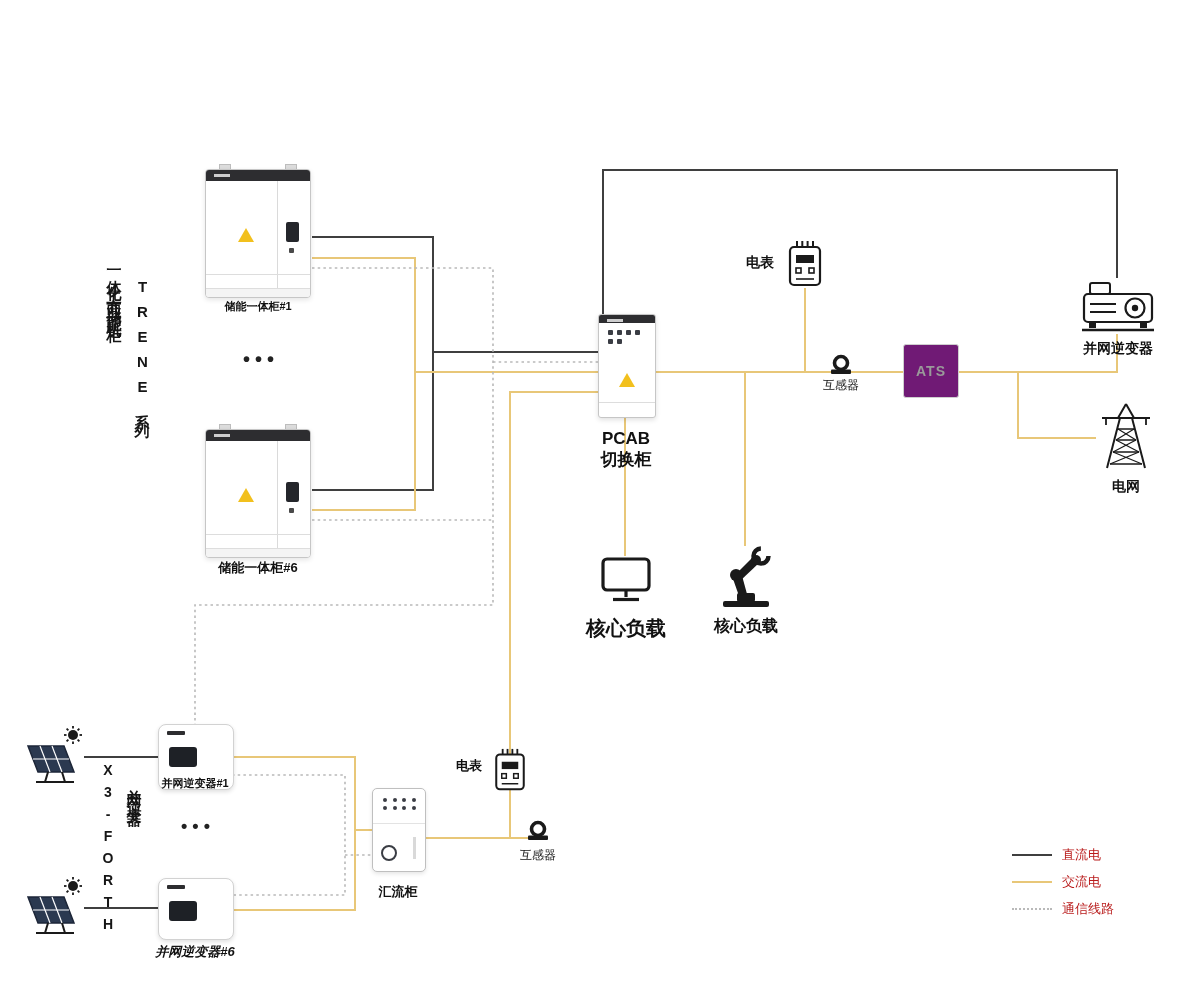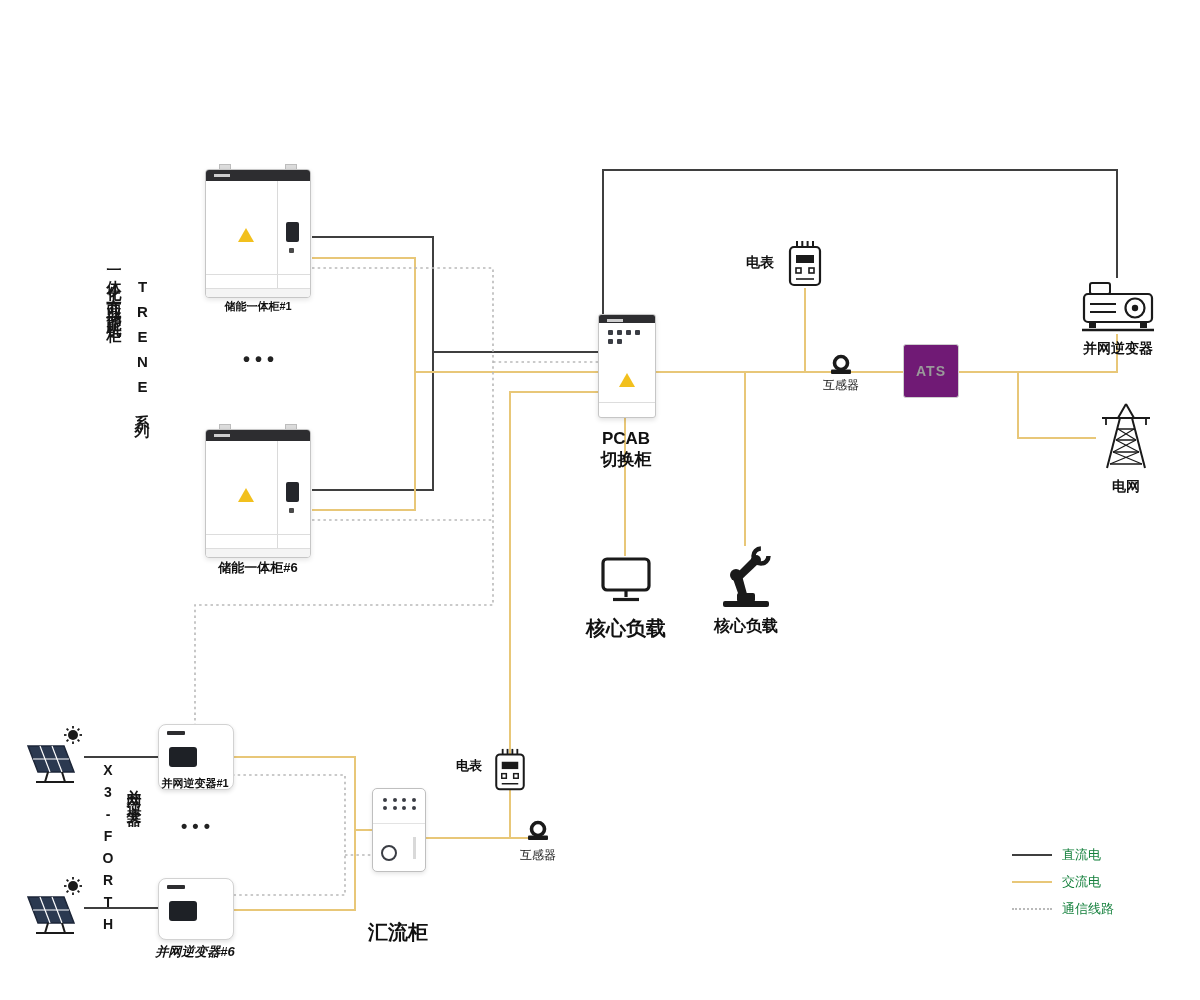--- a/index.html
+++ b/index.html
@@ -58,21 +58,21 @@
   
   .inverter{position:absolute;background:#fff;border:1px solid #d2d2d2;border-radius:8px;
             box-shadow:0 2px 4px rgba(0,0,0,.12);}
   .inv-logo{position:absolute;left:8px;top:6px;width:18px;height:4px;background:#2d2d30;border-radius:1px;}
   .inv-screen{position:absolute;left:10px;top:22px;width:28px;height:20px;background:#1e2126;border-radius:3px;}
 
   .icon{position:absolute;}
 
   
   .legend{position:absolute;left:1012px;top:846px;display:flex;flex-direction:column;gap:9px;}
-  .leg-row{display:flex;align-items:center;gap:10px;font-size:13px;color:#15803d;font-weight:500;}
+  .leg-row{display:flex;align-items:center;gap:10px;font-size:13px;color:#b91c1c;font-weight:500;}
   .leg-line{width:40px;height:0;}
   .leg-dc{border-top:2.4px solid #3f3f3f;}
   .leg-ac{border-top:2.4px solid #e8c778;}
   .leg-comm{border-top:2px dotted #b9b9b9;}
 </style>
 </head>
 <body>
 
 <div class="stage">
 
@@ -304,21 +304,21 @@
         <div class="d"></div>
       <div class="d"></div>
         <div class="d"></div>
       <div class="d"></div>
         <div class="d"></div>
     </div>
     <div class="seam"></div>
     <div class="dial"></div>
     <div class="slot"></div>
   </div>
-  <div class="lbl" style="left:348px;top:884px;width:100px;font-size:20px;margin-top:36px;">汇流柜</div>
+  <div class="lbl" style="left:348px;top:884px;width:100px;font-size:13px;">汇流柜</div>
 
   <svg class="icon" style="left:493px;top:748px;" width="34" height="44" viewBox="0 0 36 48">
     <g stroke="#1a1a1a" stroke-width="2">
         <line x1="10" y1="1" x2="10" y2="7"></line>
         <line x1="15.3" y1="1" x2="15.3" y2="7"></line>
         <line x1="20.6" y1="1" x2="20.6" y2="7"></line>
         <line x1="26" y1="1" x2="26" y2="7"></line>
       </g>
     <rect x="3" y="7" width="30" height="38" rx="4" fill="#ffffff" stroke="#1a1a1a" stroke-width="2.2"></rect>
     <rect x="9" y="15" width="18" height="8" fill="#1a1a1a"></rect>

